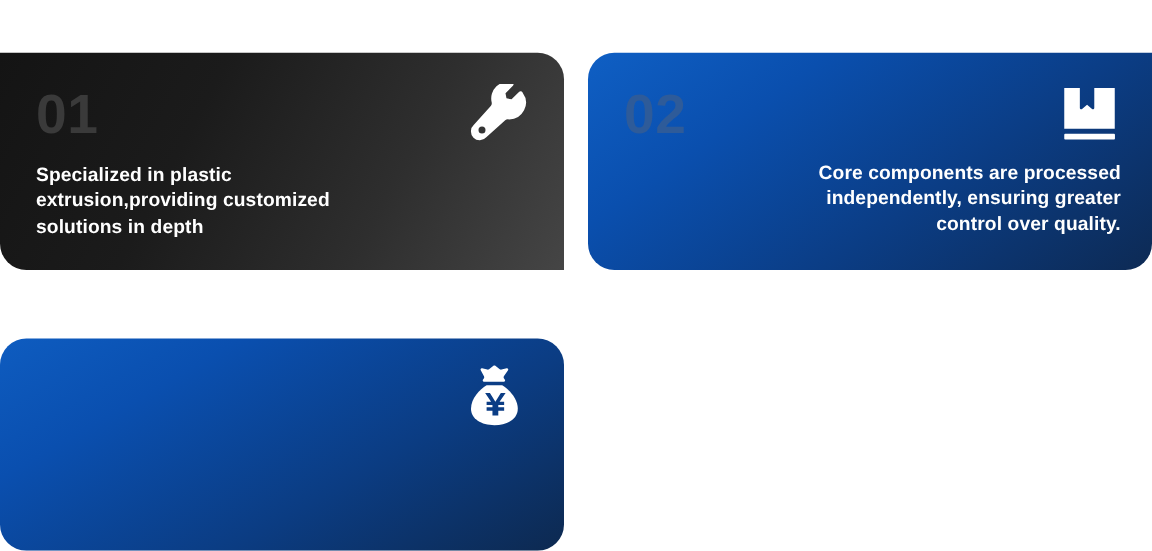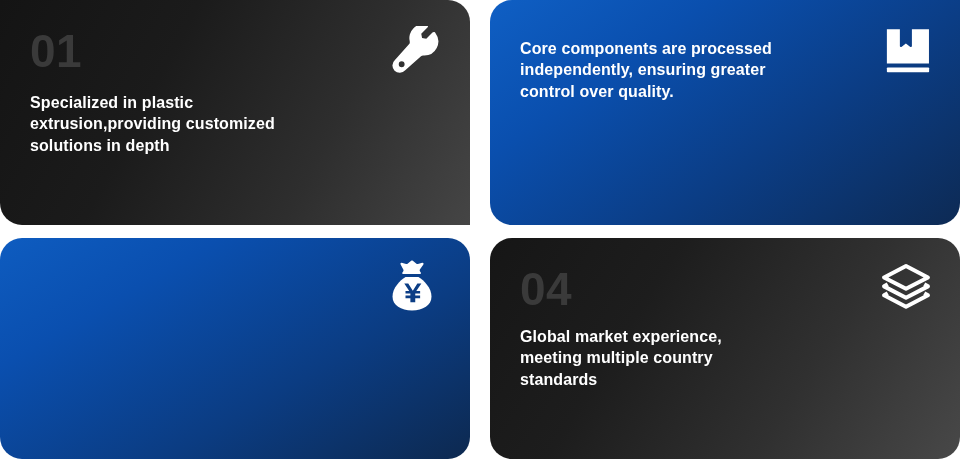--- a/index.html
+++ b/index.html
@@ -21,20 +21,21 @@
     grid-template-rows: 225px 221px;
     column-gap: 20px;
     row-gap: 13px;
     box-sizing: border-box;
   }
   .card {
     position: relative;
     overflow: hidden;
     box-sizing: border-box;
     padding: 22px 26px 20px 20px;
+    margin-top: 44px;
   }
   
   .card-1 {
     background: linear-gradient(118deg, #141414 0%, #1b1b1b 34%, #2e2e2e 68%, #454545 100%);
     border-radius: 0 22px 0 22px;
   }
   
   .card-2 {
     background: linear-gradient(145deg, #0f5fc4 0%, #0a4fae 28%, #0b3d85 62%, #0d2a54 100%);
     border-radius: 22px 0 22px 22px;
@@ -66,21 +67,21 @@
     color: #ffffff;
     font-size: 16px;
     font-weight: 700;
     line-height: 1.33;
     letter-spacing: 0.1px;
     max-width: 420px;
     white-space: pre-line;
   }
   .card-3 .card-text { margin-top: 20px; }
   .card-4 .card-text { margin-top: 14px; }
-  .card-2 .card-text { margin-top: 16px; }
+  .card-2 .card-text { margin-top: 16px; text-align: right; }
 
   .card-icon {
     position: absolute;
     top: 26px;
     right: 26px;
     width: 52px;
     height: 52px;
     pointer-events: none;
   }
   .card-3 .card-icon { top: 22px; right: 32px; }
@@ -98,20 +99,21 @@
 extrusion,providing customized
 solutions in depth</div>
     <span class="card-icon">
       <svg viewBox="0 0 64 64" xmlns="http://www.w3.org/2000/svg" aria-hidden="true">
         <path fill="#ffffff" d="M53.6 8.9c-.5-1.6-2.6-2-3.8-.8l-7.6 7.6-5.2-1-1-5.2 7.6-7.6c1.2-1.2.8-3.3-.9-3.7a17.2 17.2 0 0 0-20.9 20.6c.3 1.3.1 2.7-.9 3.7L3.6 41.9a9 9 0 1 0 12.7 12.7l19.4-17.4c1-1 2.4-1.2 3.7-.9A17.2 17.2 0 0 0 53.6 8.9zM11.9 50.7a3.6 3.6 0 1 1 0-7.2 3.6 3.6 0 0 1 0 7.2z"></path>
       </svg>
     </span>
   </div>
 
   <div class="card card-2">
+    <div class="card-num">02</div>
     <div class="card-text">Core components are processed
 independently, ensuring greater
 control over quality.</div>
     <span class="card-icon">
       <svg viewBox="0 0 64 64" xmlns="http://www.w3.org/2000/svg" aria-hidden="true">
         <path fill="#ffffff" d="M6 4h16v20.5c0 1.2 1.4 1.9 2.3 1.1l5.1-4.2 5.1 4.2c.9.8 2.3.1 2.3-1.1V4h21v42H6V4z"></path>
         <rect fill="#ffffff" x="6" y="51" width="52" height="6" rx="1"></rect>
       </svg>
     </span>
   </div>
@@ -119,27 +121,14 @@
   <div class="card card-3">
     <span class="card-icon">
       <svg viewBox="0 0 64 64" xmlns="http://www.w3.org/2000/svg" aria-hidden="true">
         <path fill="#ffffff" d="M18 5.5c-.7-1 .2-2.3 1.4-2l5.3 1.4c.6.2 1.3 0 1.8-.4L31 1c.6-.5 1.4-.5 2 0l4.5 3.5c.5.4 1.2.6 1.8.4l5.3-1.4c1.2-.3 2.1 1 1.4 2l-4.3 6.2c-.4.6-.4 1.4 0 2l1.1 1.7c.5.8 0 1.9-1 1.9H21.2c-1 0-1.5-1.1-1-1.9l1.1-1.7c.4-.6.4-1.4 0-2L18 5.5z"></path>
         <path fill="#ffffff" d="M24 21c-7 4.5-16 13.3-16 24.2C8 55.6 18.5 62 32 62s24-6.4 24-16.8C56 34.3 47 25.5 40 21H24z"></path>
         <path fill="#0b3d85" d="M30 52v-5h-6v-3.4h6v-2.4h-6V38h4.6l-6.1-9.2h4.9l5.6 9.1 5.6-9.1h4.9L37.3 38H42v3.2h-6v2.4h6V47h-6v5h-6z"></path>
       </svg>
     </span>
   </div>
 
-  <div class="card card-4">
-    <div class="card-num">04</div>
-    <div class="card-text">Global market experience,
-meeting multiple country
-standards</div>
-    <span class="card-icon">
-      <svg viewBox="0 0 64 64" xmlns="http://www.w3.org/2000/svg" aria-hidden="true">
-        <path fill="none" stroke="#ffffff" stroke-width="5" stroke-linejoin="round" d="M32 5 59 19 32 33 5 19z"></path>
-        <path fill="none" stroke="#ffffff" stroke-width="5" stroke-linejoin="round" d="M9.5 27.5 5 30l27 14 27-14-4.5-2.5"></path>
-        <path fill="none" stroke="#ffffff" stroke-width="5" stroke-linejoin="round" d="M9.5 38.5 5 41l27 14 27-14-4.5-2.5"></path>
-      </svg>
-    </span>
-  </div>
 
 </div>
 
 </body></html>

